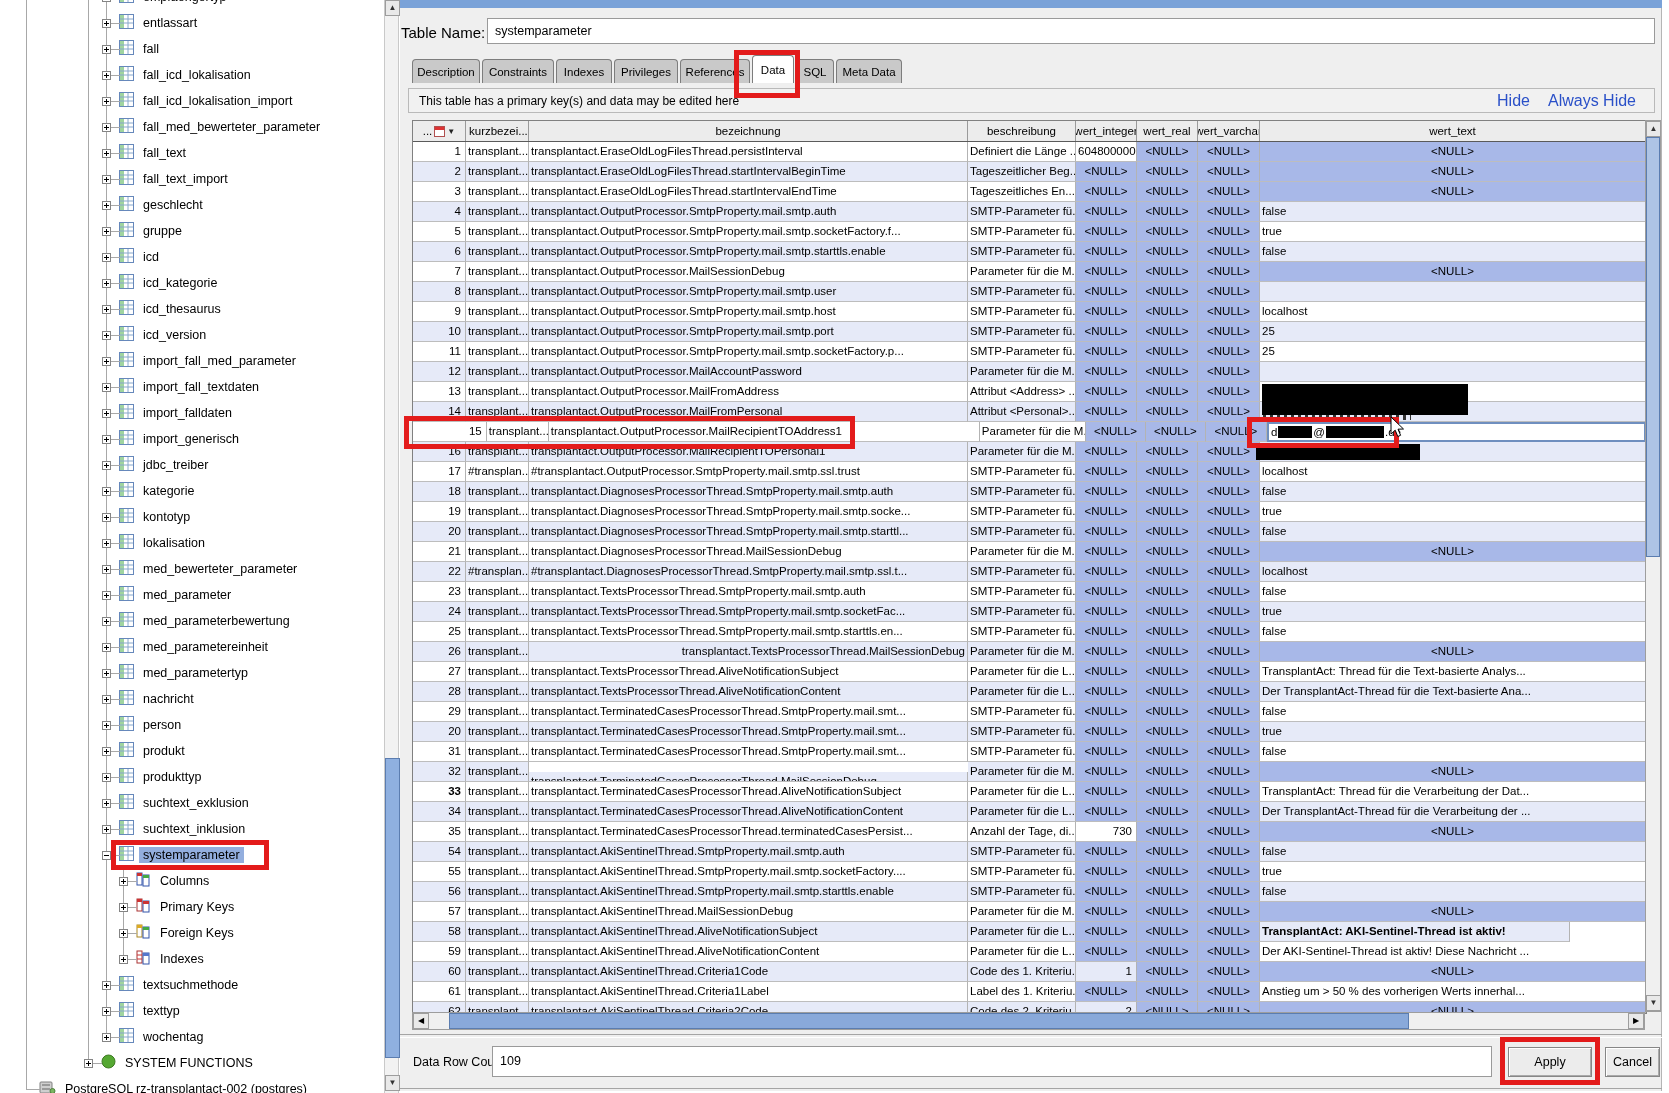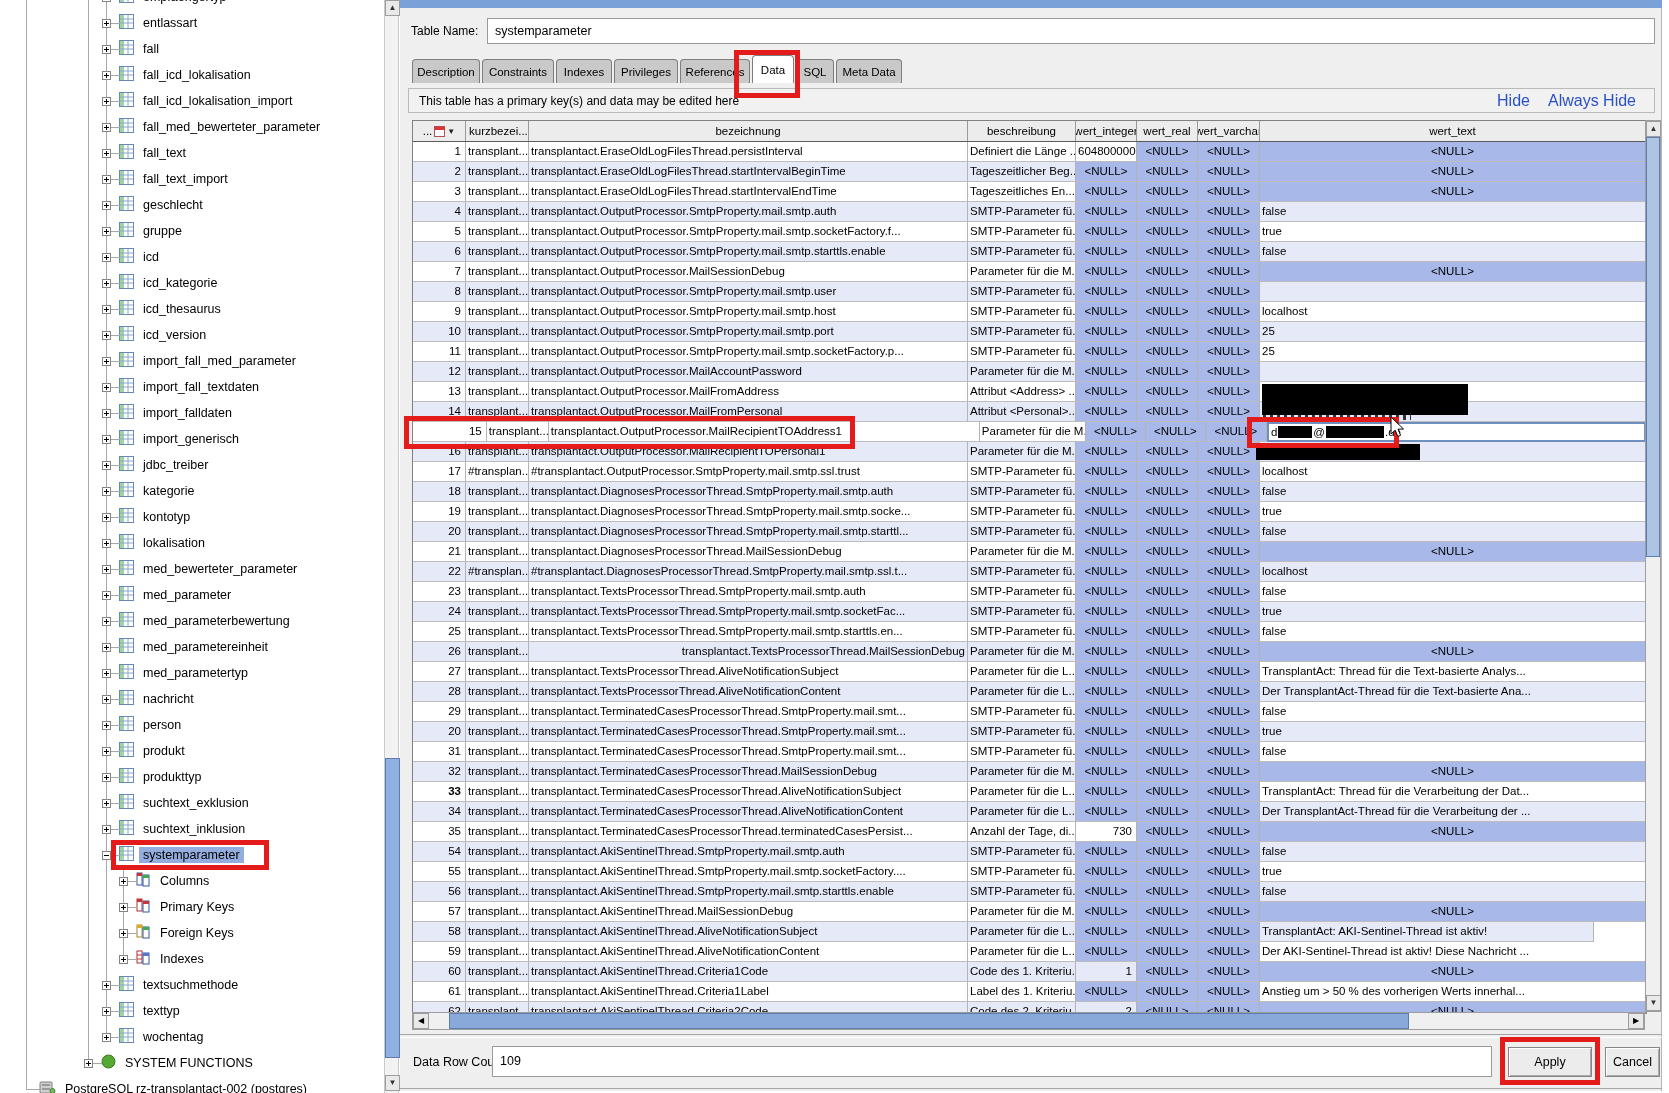--- a/index.html
+++ b/index.html
@@ -17,21 +17,21 @@
   .tree-label{padding:1px 4px;}
   .tree-label.sel{background:#93aede;}
   .tree-icon{margin-right:5px;flex:0 0 auto;}
   
   #tree-sb{position:absolute;left:384px;top:0;width:15px;height:1093px;background:#f2f2f2;border-left:1px solid #c9c9c9;border-right:1px solid #c9c9c9;box-sizing:border-box;}
   .sb-btn{position:absolute;left:0;width:15px;height:16px;background:#e9e9e9;border:1px solid #9d9d9d;box-sizing:border-box;font-size:8px;line-height:14px;text-align:center;color:#333;}
   #tree-thumb{position:absolute;left:0px;top:758px;width:15px;height:300px;background:#8fb0e0;border:1px solid #5b7db0;box-sizing:border-box;}
   
   #main{position:absolute;left:400px;top:0;width:1262px;height:1091px;background:#efefef;border-right:1px solid #b5b5b5;box-sizing:border-box;}
   #titlebar{position:absolute;left:400px;top:0;width:1262px;height:8px;background:#7aa2d8;}
-  #tn-label{position:absolute;left:411px;top:24px;font-size:12px;}
+  #tn-label{position:absolute;left:401px;top:24px;font-size:15px;}
   #tn-field{position:absolute;left:487px;top:18px;width:1168px;height:26px;background:#fff;border:1px solid #9a9a9a;box-sizing:border-box;font-size:12.5px;line-height:24px;padding-left:7px;}
   
   #tabs{position:absolute;left:412px;top:55px;height:28px;display:flex;align-items:flex-end;}
   .tab{height:24px;margin-right:2px;background:#c9c9c9;border:1px solid #7d7d7d;border-bottom:none;border-radius:4px 4px 0 0;
        font-size:11.5px;display:flex;align-items:center;justify-content:center;box-sizing:border-box;padding:0 3px;}
   .tab.sel{height:28px;background:#fff;}
   
   #infobar{position:absolute;left:408px;top:88px;width:1247px;height:25px;background:#f1f1f1;border:1px solid #b9b9b9;box-sizing:border-box;
            display:flex;align-items:center;font-size:12px;}
   #info-msg{padding-left:10px;flex:1 1 auto;}
@@ -952,21 +952,21 @@
           <div class="cell " style="width: 439px;">transplantact.TerminatedCasesProcessorThread.SmtpProperty.mail.smt...</div>
           <div class="cell " style="width: 108px;">SMTP-Parameter fü...</div>
           <div class="cell nul" style="width: 61px;">&lt;NULL&gt;</div>
           <div class="cell nul" style="width: 61px;">&lt;NULL&gt;</div>
           <div class="cell nul" style="width: 62px;">&lt;NULL&gt;</div>
           <div class="cell " style="width: 386px;">false</div>
         </div>
         <div class="grow stripe">
           <div class="cell num" style="width: 53px;">32</div>
           <div class="cell " style="width: 63px;">transplant...</div>
-          <div class="cell " style="width: 439px;">transplantact.TerminatedCasesProcessorThread.MailSessionDebug</div>
+          <div class="cell " style="width: 439px; margin-top: 10px;">transplantact.TerminatedCasesProcessorThread.MailSessionDebug</div>
           <div class="cell " style="width: 108px;">Parameter für die M...</div>
           <div class="cell nul" style="width: 61px;">&lt;NULL&gt;</div>
           <div class="cell nul" style="width: 61px;">&lt;NULL&gt;</div>
           <div class="cell nul" style="width: 62px;">&lt;NULL&gt;</div>
           <div class="cell nul" style="width: 386px;">&lt;NULL&gt;</div>
         </div>
         <div class="grow">
           <div class="cell num" style="width: 53px; font-weight: bold;">33</div>
           <div class="cell " style="width: 63px;">transplant...</div>
           <div class="cell " style="width: 439px;">transplantact.TerminatedCasesProcessorThread.AliveNotificationSubject</div>
@@ -1037,21 +1037,21 @@
           <div class="cell nul" style="width: 386px;">&lt;NULL&gt;</div>
         </div>
         <div class="grow stripe">
           <div class="cell num" style="width: 53px;">58</div>
           <div class="cell " style="width: 63px;">transplant...</div>
           <div class="cell " style="width: 439px;">transplantact.AkiSentinelThread.AliveNotificationSubject</div>
           <div class="cell " style="width: 108px;">Parameter für die L...</div>
           <div class="cell nul" style="width: 61px;">&lt;NULL&gt;</div>
           <div class="cell nul" style="width: 61px;">&lt;NULL&gt;</div>
           <div class="cell nul" style="width: 62px;">&lt;NULL&gt;</div>
-          <div class="cell " style="width: 334px;">TransplantAct: AKI-Sentinel-Thread ist aktiv!</div>
+          <div class="cell " style="width: 310px; font-weight: bold;">TransplantAct: AKI-Sentinel-Thread ist aktiv!</div>
         </div>
         <div class="grow">
           <div class="cell num" style="width: 53px;">59</div>
           <div class="cell " style="width: 63px;">transplant...</div>
           <div class="cell " style="width: 439px;">transplantact.AkiSentinelThread.AliveNotificationContent</div>
           <div class="cell " style="width: 108px;">Parameter für die L...</div>
           <div class="cell nul" style="width: 61px;">&lt;NULL&gt;</div>
           <div class="cell nul" style="width: 61px;">&lt;NULL&gt;</div>
           <div class="cell nul" style="width: 62px;">&lt;NULL&gt;</div>
           <div class="cell " style="width: 386px;">Der AKI-Sentinel-Thread ist aktiv! Diese Nachricht ...</div>

